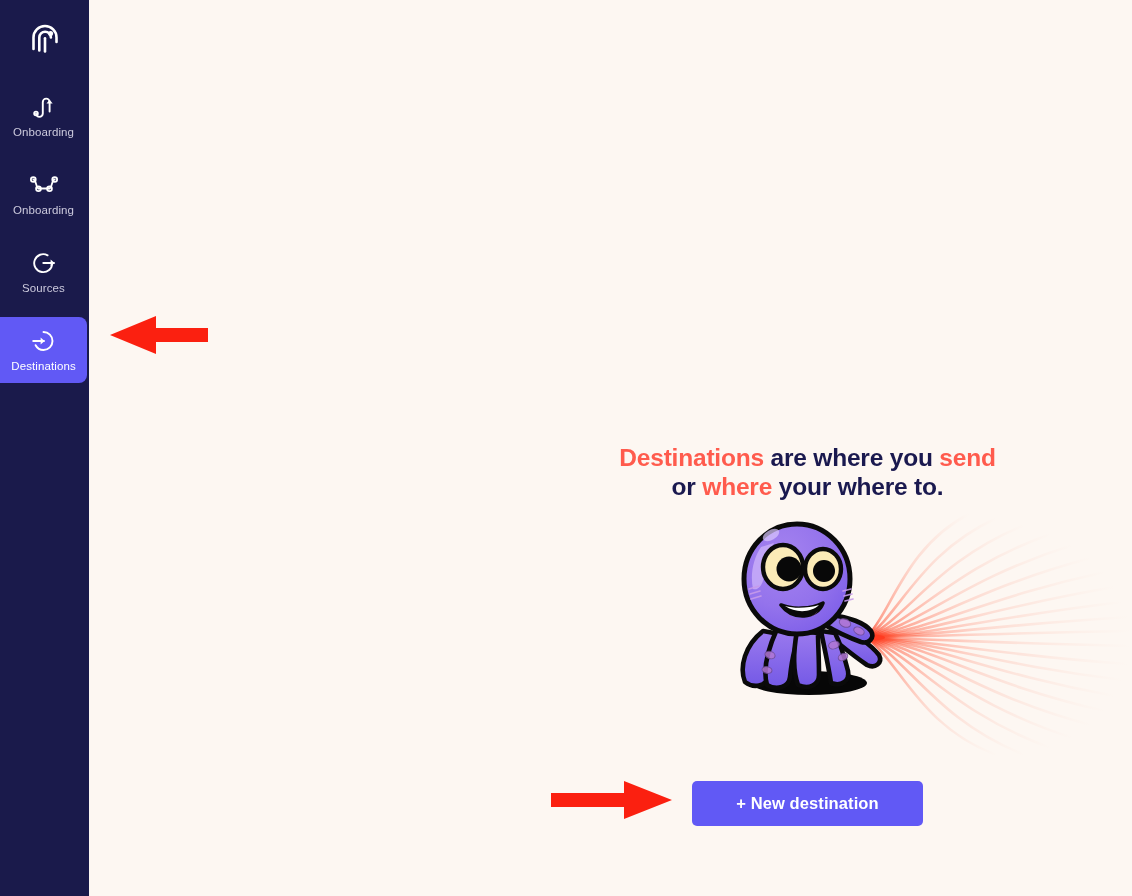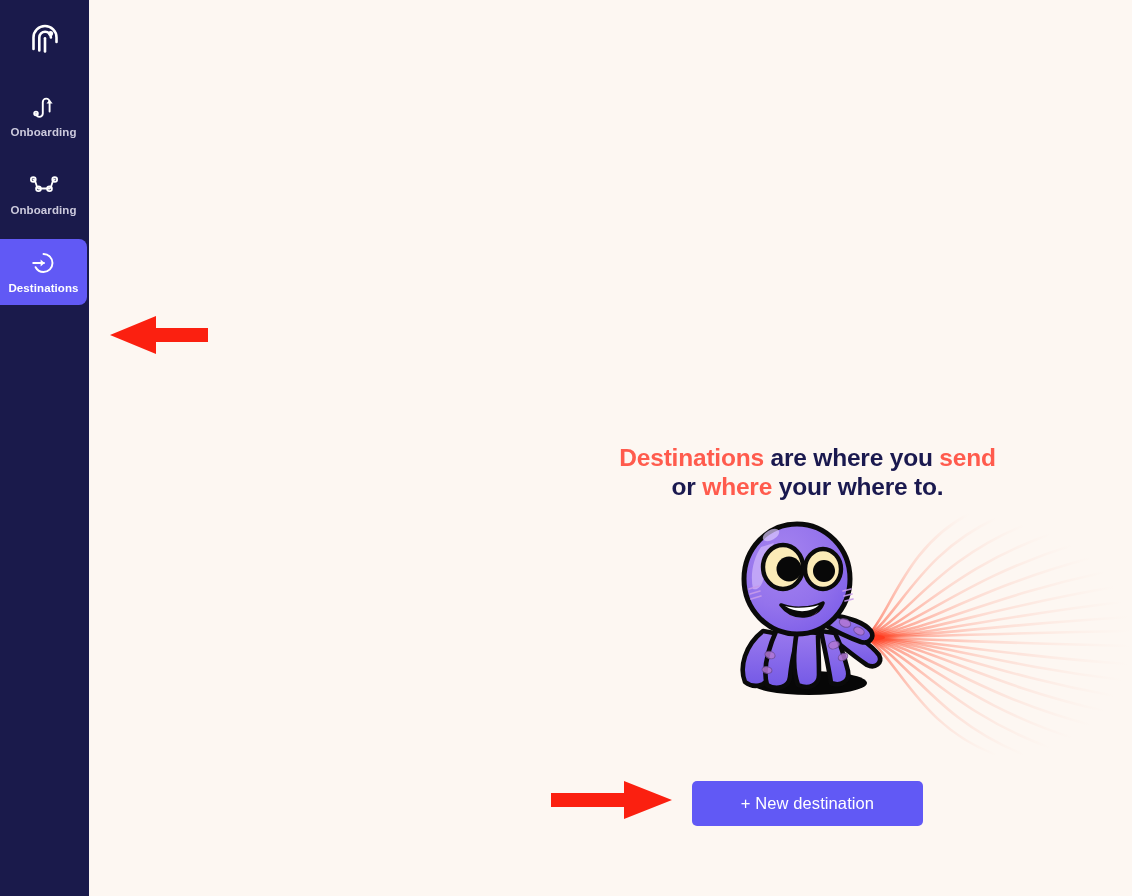--- a/index.html
+++ b/index.html
@@ -40,21 +40,20 @@
     display: flex;
     align-items: center;
     justify-content: center;
   }
   .brand svg { display: block; }
 
   .nav {
     display: flex;
     flex-direction: column;
     margin-top: 10px;
-    font-weight: bold;
   }
 
   .nav-item {
     position: relative;
     width: 87px;
     height: 66px;
     display: flex;
     flex-direction: column;
     align-items: center;
     justify-content: center;
@@ -135,21 +134,21 @@
   }
   .cta-button {
     width: 231px;
     height: 45px;
     background: #6159F5;
     color: #FFFFFF;
     border: none;
     border-radius: 5px;
     font-family: "Liberation Sans", sans-serif;
     font-size: 16.5px;
-    font-weight: normal;
+    font-weight: bold;
     letter-spacing: 0.1px;
     cursor: pointer;
     display: flex;
     align-items: center;
     justify-content: center;
   }
 
   
   .annotation {
     position: absolute;
@@ -210,20 +209,30 @@
             </g>
             <circle cx="4.3" cy="7.5" r="2.4" fill="none" stroke="#FFFFFF" stroke-width="1.8"></circle>
             <circle cx="25.7" cy="7.5" r="2.4" fill="none" stroke="#FFFFFF" stroke-width="1.8"></circle>
             <circle cx="9.5" cy="16.8" r="2.4" fill="none" stroke="#FFFFFF" stroke-width="1.8"></circle>
             <circle cx="20.5" cy="16.8" r="2.4" fill="none" stroke="#FFFFFF" stroke-width="1.8"></circle>
           </svg>
         </span>
         <span class="nav-label">Onboarding</span>
       </div>
 
+      <div class="nav-item">
+        <span class="nav-icon">
+          <svg width="27" height="26" viewBox="0 0 27 26" aria-hidden="true">
+            <path d="M17.6 5.3 A9 9 0 1 0 22.2 13 L22.2 13" fill="none" stroke="#FFFFFF" stroke-width="1.9" stroke-linecap="round"></path>
+            <path d="M13.3 13 L24 13" fill="none" stroke="#FFFFFF" stroke-width="1.9" stroke-linecap="round"></path>
+            <path d="M20.6 9.4 L24.6 13 L20.6 16.6 Z" fill="#FFFFFF"></path>
+          </svg>
+        </span>
+        <span class="nav-label">Sources</span>
+      </div>
 
       <div class="nav-item active">
         <span class="nav-icon">
           <svg width="27" height="26" viewBox="0 0 27 26" aria-hidden="true">
             <path d="M13.5 4 A9 9 0 1 1 13.5 22 A9 9 0 0 1 5.6 17.2" fill="none" stroke="#FFFFFF" stroke-width="1.9" stroke-linecap="round"></path>
             <path d="M3.2 13 L14 13" fill="none" stroke="#FFFFFF" stroke-width="1.9" stroke-linecap="round"></path>
             <path d="M10.6 9.4 L14.6 13 L10.6 16.6 Z" fill="#FFFFFF"></path>
           </svg>
         </span>
         <span class="nav-label">Destinations</span>

